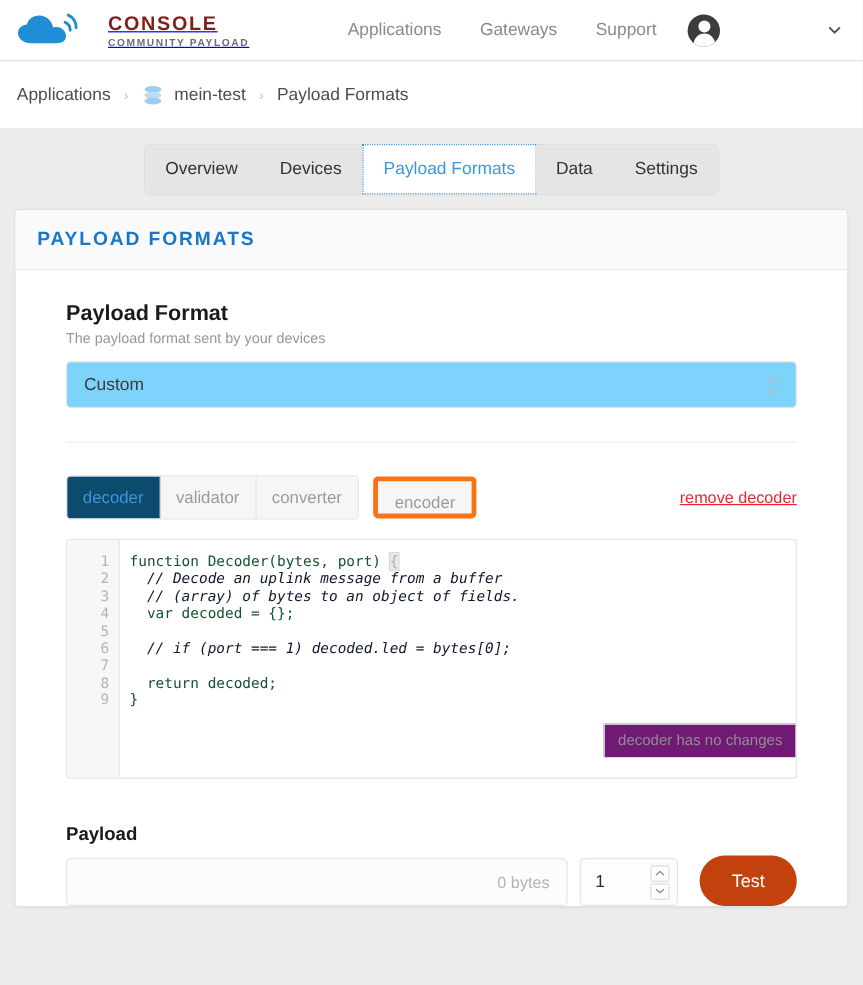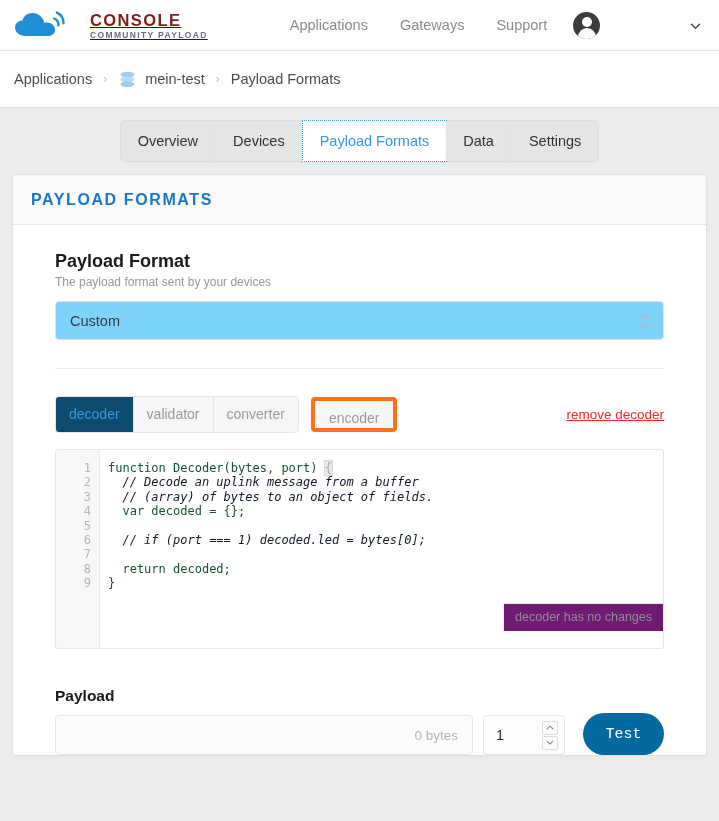--- a/index.html
+++ b/index.html
@@ -225,22 +225,22 @@
     margin-left: auto; display: flex; flex-direction: column; gap: 1px;
   }
   .stepper .ctrls button {
     width: 16px; height: 14px; padding: 0; margin: 0;
     background: #fdfdfd; border: 1px solid #dddddd; border-radius: 2px;
     display: flex; align-items: center; justify-content: center;
     cursor: pointer; color: #909090;
   }
   .test-btn {
     width: 81px; height: 42px; border: none; border-radius: 21px;
-    background: #0369a1; color: #ffffff; font-size: 15px;
-    font-family: Liberation Mono, monospace;
+    background: #c2410c; color: #ffffff; font-size: 15px;
+    font-family: Liberation Sans, sans-serif;
     cursor: pointer; margin-left: 8px;
   }
 </style>
 </head>
 <body>
 
 <div class="topbar">
   <a class="logo-wrap" href="#">
     <span class="logo-mark">
       <svg width="66" height="30" viewBox="0 0 66 30">

